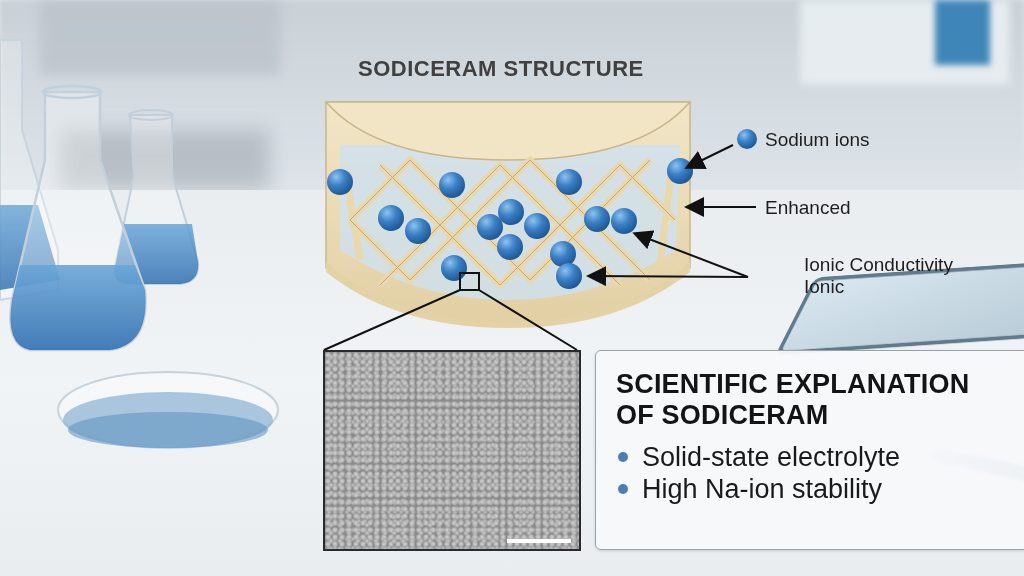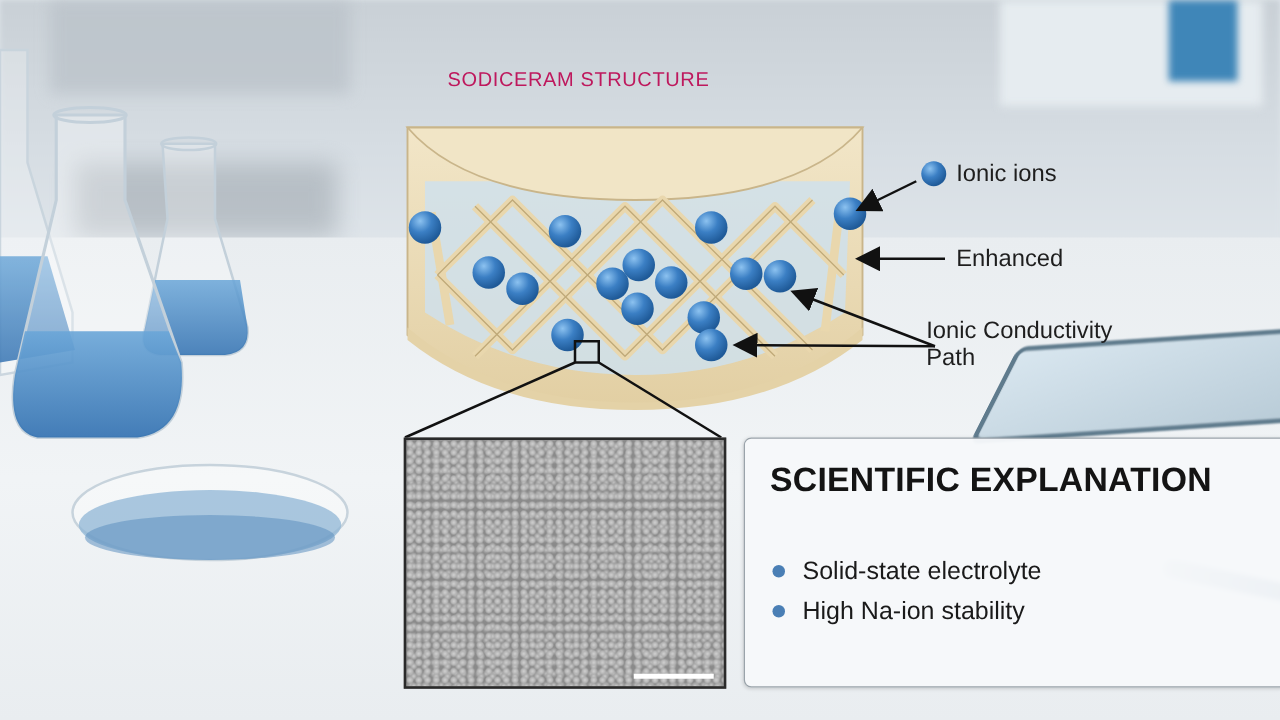--- a/index.html
+++ b/index.html
@@ -7,36 +7,36 @@
   .bg{position:absolute;inset:0;overflow:hidden;}
   .wall{position:absolute;left:0;top:0;width:1024px;height:200px;background:linear-gradient(180deg,#c9d0d6 0%,#d6dde3 60%,#dfe5ea 100%);filter:blur(2px);}
   .shelf{position:absolute;left:40px;top:0;width:240px;height:75px;background:#b9c1c8;filter:blur(6px);opacity:.7;}
   .shelf2{position:absolute;left:60px;top:130px;width:210px;height:60px;background:#8e979f;filter:blur(10px);opacity:.45;}
   .machine{position:absolute;left:800px;top:0;width:210px;height:85px;background:#e6ecf0;filter:blur(4px);}
   .bluepanel{position:absolute;left:935px;top:0;width:55px;height:65px;background:#3f86b8;filter:blur(3px);}
   .bench{position:absolute;left:0;top:190px;width:1024px;height:386px;background:linear-gradient(180deg,#e9edf0 0%,#f1f4f6 50%,#e9edf0 100%);}
   .tablet{position:absolute;left:800px;top:268px;width:260px;height:70px;background:linear-gradient(160deg,#d8e6ef,#b8cbd7);border:4px solid #5f7b8d;border-radius:8px;transform:skewX(-30deg) rotate(-4deg);filter:blur(.6px);}
   .pen{position:absolute;left:930px;top:458px;width:110px;height:14px;background:linear-gradient(90deg,#c5cfd6,#1e4a7a);border-radius:7px;transform:rotate(12deg);filter:blur(1.5px);}
   svg.glass{position:absolute;left:0;top:0;}
-  .title{position:absolute;left:358px;top:56px;font-size:16px;font-weight:normal;letter-spacing:.5px;color:#be185d;}
+  .title{position:absolute;left:358px;top:56px;font-size:22px;font-weight:bold;letter-spacing:.5px;color:#404040;}
   .label{position:absolute;font-size:19px;color:#1e1e1e;line-height:22px;}
   .diagram{position:absolute;left:0;top:0;}
   .sem{position:absolute;left:323px;top:350px;width:254px;height:197px;border:2px solid #2a2a2a;overflow:hidden;
        background-color:#8a8a8a;
        background-image:
          radial-gradient(circle at 3px 3px,#d2d2d2 0,#b5b5b5 2px,rgba(0,0,0,0) 3.2px),
          radial-gradient(circle at 3px 3px,#cfcfcf 0,#a8a8a8 2px,rgba(0,0,0,0) 3.2px),
          radial-gradient(circle at 3px 3px,#c6c6c6 0,#9d9d9d 2px,rgba(0,0,0,0) 3.2px);
        background-size:7px 7px,9px 8px,6px 9px;
        background-position:0 0,3px 2px,1px 4px;}
   .scalebar{position:absolute;right:8px;bottom:6px;width:64px;height:4px;background:#fff;}
   .card{position:absolute;left:595px;top:350px;width:400px;height:198px;background:rgba(246,248,250,.96);border:1.5px solid #9aa3aa;border-radius:6px;box-shadow:0 1px 3px rgba(0,0,0,.15);padding-left:32px;}
   .card-title{position:absolute;left:20px;top:18px;font-size:27px;font-weight:bold;line-height:31px;color:#141414;letter-spacing:.2px;}
   .bullets{position:absolute;left:20px;top:90px;margin:0;padding:0;list-style:none;}
-  .bullets li{display:flex;align-items:center;font-size:20px;line-height:32px;color:#1a1a1a;}
+  .bullets li{display:flex;align-items:center;font-size:27px;line-height:32px;color:#1a1a1a;}
   .dot{width:10px;height:10px;border-radius:50%;background:#4a7fb5;margin:0 14px 0 2px;flex:none;}
 </style>
 </head>
 <body>
 
 <div class="bg">
   <div class="wall"></div>
   <div class="shelf"></div>
   <div class="shelf2"></div>
   <div class="machine"></div>
@@ -147,34 +147,35 @@
 
   <circle cx="747" cy="139" r="10" fill="url(#ion)"></circle>
   <g stroke="#111" stroke-width="2" fill="none">
     <line x1="733" y1="145" x2="688" y2="167" marker-end="url(#arr)"></line>
     <line x1="756" y1="207" x2="688" y2="207" marker-end="url(#arr)"></line>
     <line x1="748" y1="277" x2="636" y2="234" marker-end="url(#arr)"></line>
     <line x1="748" y1="277" x2="590" y2="276" marker-end="url(#arr)"></line>
   </g>
 </svg>
 
-<div class="label" style="left:765px;top:129px;">Ionic ions</div>
+<div class="label" style="left:765px;top:129px;">Sodium ions</div>
 <div class="label" style="left:765px;top:197px;">Enhanced</div>
-<div class="label" style="left:741px;top:254px;">
+<div class="label" style="left:804px;top:254px;">
   <div>Ionic Conductivity</div>
-  <div>Path</div>
+  <div>Ionic</div>
 </div>
 
 <div class="sem">
   <div class="scalebar"></div>
 </div>
 
 <div class="card">
   <div class="card-title">
     <div>SCIENTIFIC EXPLANATION</div>
+    <div>OF SODICERAM</div>
   </div>
   <ul class="bullets">
     <li>
         <span class="dot"></span>
         <span>Solid-state electrolyte</span>
       </li>
     <li>
         <span class="dot"></span>
         <span>High Na-ion stability</span>
       </li>

